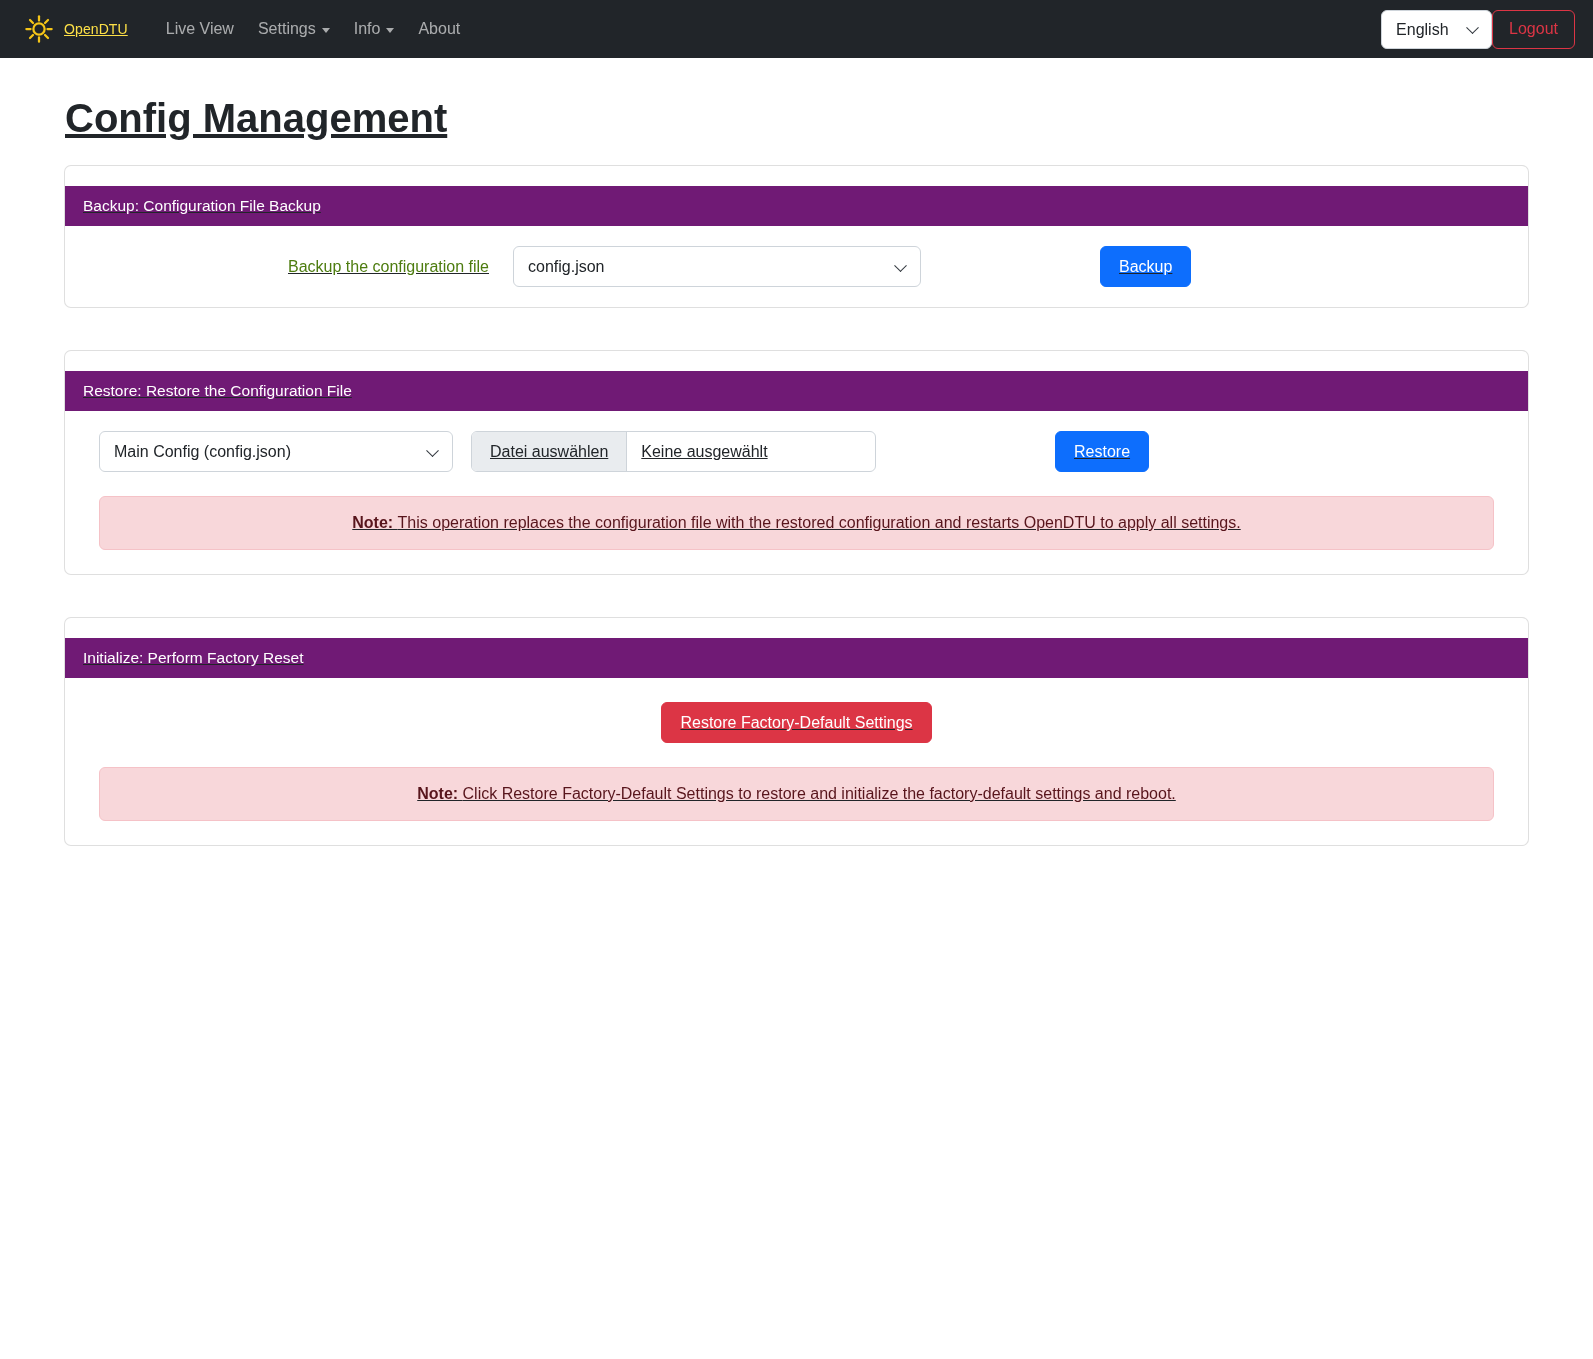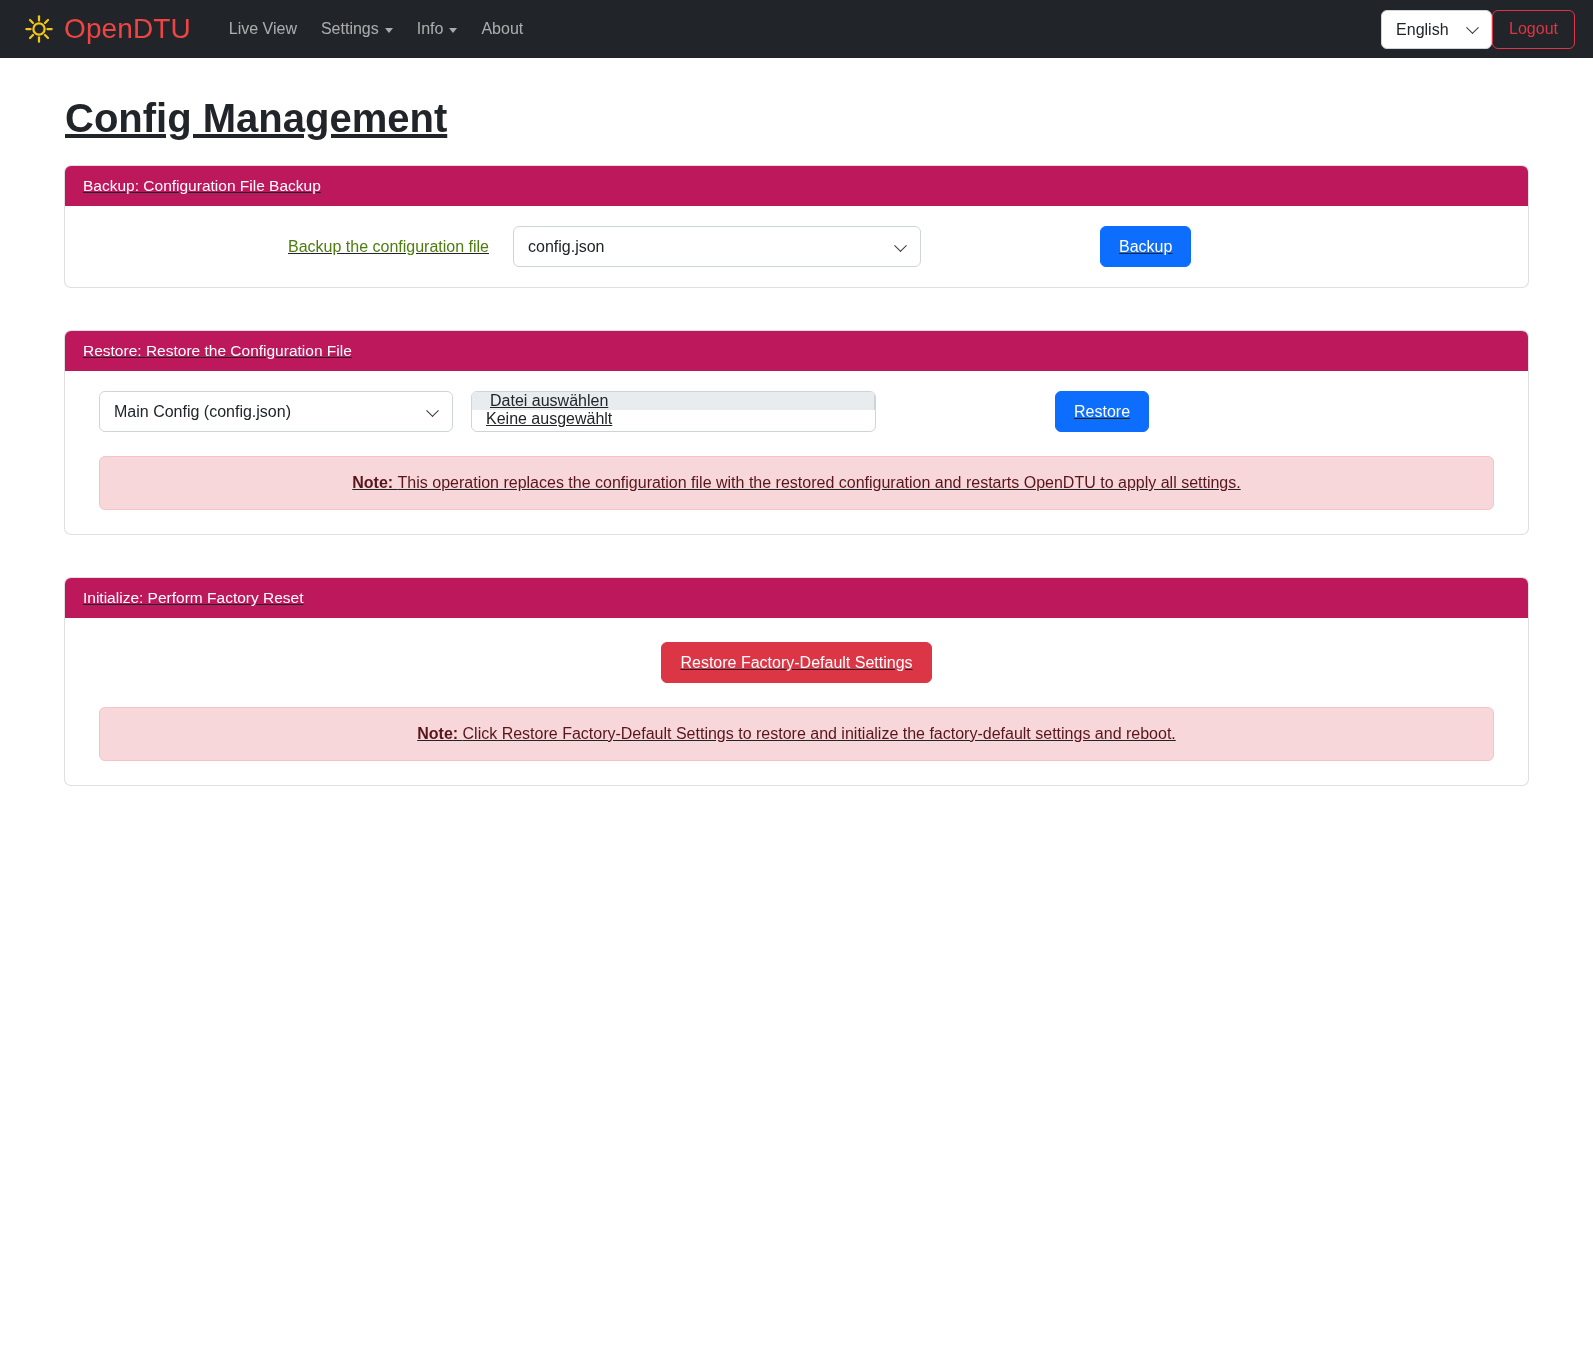--- a/index.html
+++ b/index.html
@@ -23,23 +23,24 @@
     color: #ffffff;
   }
   .brand {
     display: flex;
     align-items: center;
     gap: 10px;
     margin-right: 26px;
     margin-left: 8px;
   }
   .brand-text {
-    font-size: 28px;
-    color: #ef4444;
+    font-size: 14px;
+    color: #fde047;
     letter-spacing: .1px;
+    text-decoration: underline;
   }
   .sun-icon { width: 30px; height: 30px; display: block; }
   .nav-links {
     display: flex;
     align-items: center;
     gap: 0;
     justify-content: center;
   }
   .nav-link {
     color: rgba(255,255,255,.62);
@@ -119,24 +120,25 @@
   }
 
   .card {
     border: 1px solid rgba(0,0,0,.125);
     border-radius: 7px;
     margin-bottom: 42px;
     background: #fff;
     overflow: hidden;
   }
   .card-header {
-    background: #be185d;
+    background: #701a75;
     color: #fff;
     font-size: 15.5px;
     padding: 11px 18px;
+    margin-top: 20px;
   }
   .card-body {
     padding: 20px 18px;
   }
 
   
   .form-row {
     display: flex;
     align-items: center;
   }
@@ -194,21 +196,20 @@
   .file-input {
     display: flex;
     align-items: stretch;
     border: 1px solid #ced4da;
     border-radius: 6px;
     overflow: hidden;
     width: 405px;
     height: 41px;
     margin-left: 18px;
     background: #fff;
-    flex-direction: column;
   }
   .file-btn {
     background: #e9ecef;
     border-right: 1px solid #ced4da;
     padding: 0 18px;
     display: flex;
     align-items: center;
     font-size: 16px;
     color: #212529;
     cursor: pointer;

